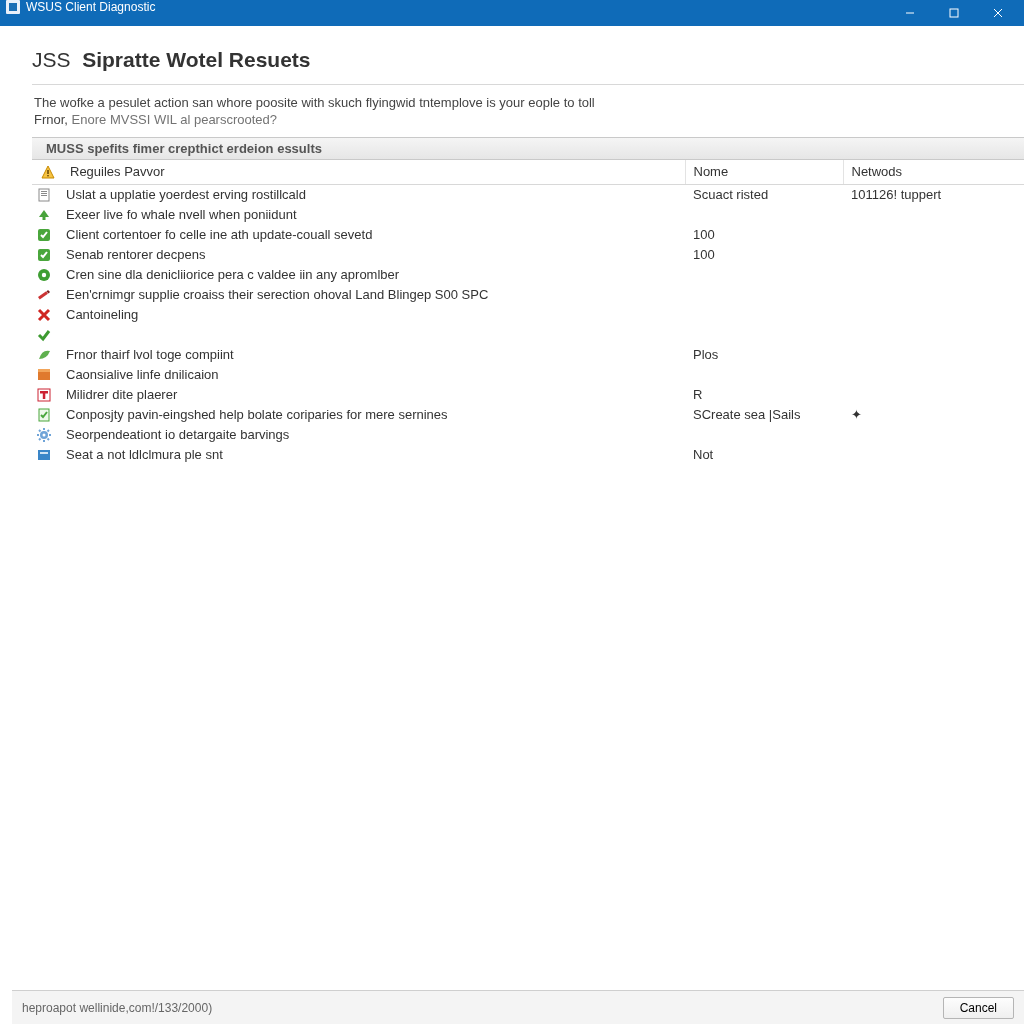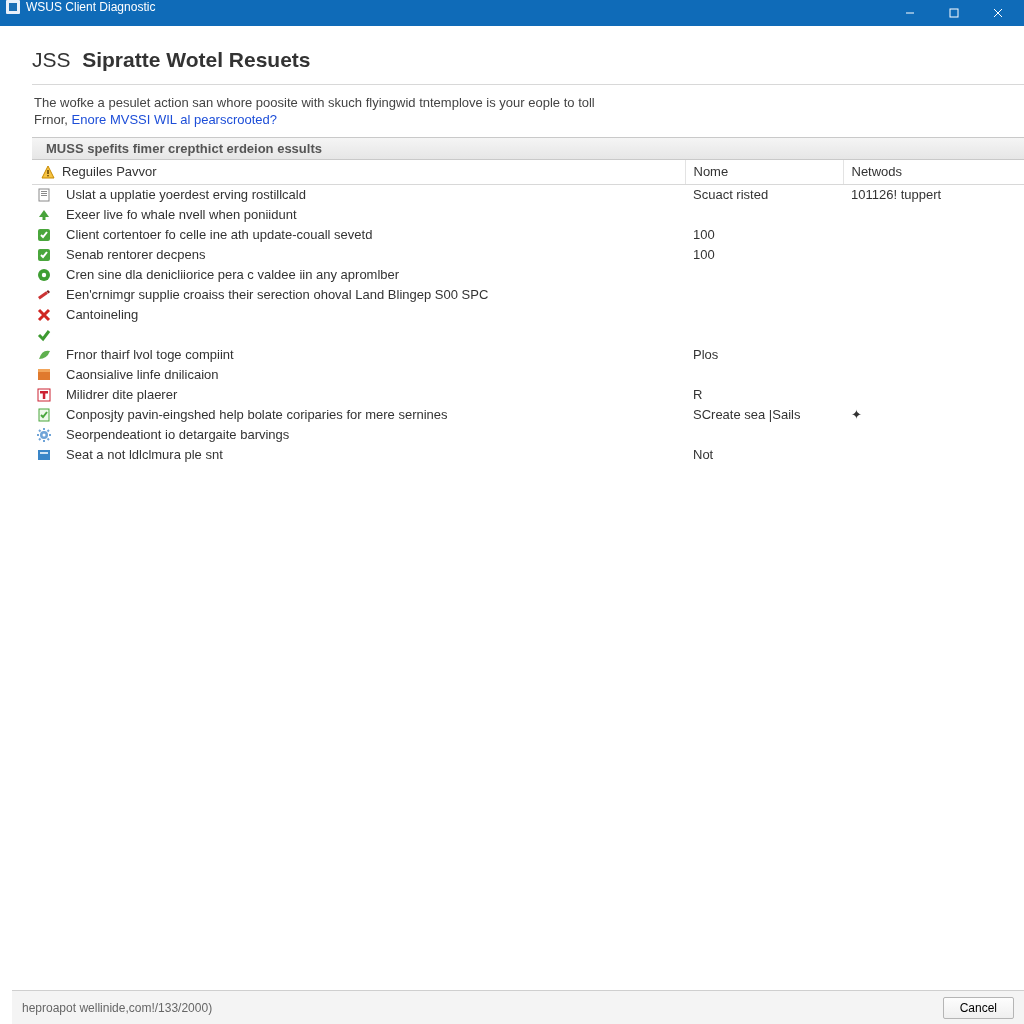--- a/index.html
+++ b/index.html
@@ -17,21 +17,21 @@
     
     .page-head { padding: 22px 0 12px 0; border-bottom: 1px solid #d8d8d8; }
     .page-head h1 { font-size: 21px; font-weight: 400; color: #333; }
     .page-head h1 .light { font-weight: 300; }
     .page-head h1 .bold { font-weight: 700; }
     
     
     .intro { padding: 10px 6px 8px 2px; font-size: 13px; line-height: 1.3; }
     .intro .line1 { color: #444; }
     .intro .line2 { color: #444; }
-    .intro .line2 .green { color: #1d4ed8; }
+    .intro .line2 .green { color: #737373; }
     
     
     .section-bar { background: linear-gradient(#f5f5f5,#e6e6e6); border: 1px solid #c9c9c9; border-left:none; border-right:none; padding: 3px 14px; font-size: 13px; font-weight: 700; color: #555; }
     
     
     .results { width: 100%; border-collapse: collapse; table-layout: fixed; }
     .results thead th { text-align: left; font-weight: 400; padding: 4px 8px; border-bottom: 1px solid #d8d8d8; color: #333; background: #fff; }
     .results thead th + th { border-left: 1px solid #e3e3e3; }
     .results tbody td { padding: 2px 8px; vertical-align: middle; white-space: nowrap; overflow: hidden; text-overflow: ellipsis; }
     .results tbody td:first-child { padding-left: 4px; }
@@ -45,21 +45,21 @@
     
     .bottombar { position: absolute; left:12px; right:0; bottom:0; height: 34px; border-top: 1px solid #cfcfcf; background: #f4f4f4; display:flex; align-items:center; padding: 0 10px; }
     .bottombar .status { font-size: 12px; color: #666; }
     .bottombar .spacer { flex:1; }
     .bottombar button { font: inherit; font-size: 12px; padding: 3px 16px; background: linear-gradient(#fdfdfd,#efefef); border: 1px solid #b5b5b5; border-radius: 2px; cursor: default; }
     
     
     .content { position:absolute; top:26px; left:0; right:0; bottom:34px; overflow:auto; background:#fff;margin-left:32px; }
     
     
-    .hdr-with-icon { display:flex; align-items:center; gap:6px; }
+    .hdr-with-icon { display:flex; align-items:center; gap:14px; }
   </style>
 </head>
 <body>
 
 <div class="titlebar">
   <div class="app-icon"></div>
   <div class="title-text">WSUS Client Diagnostic</div>
   <div class="spacer"></div>
   <div class="winbtn">
     <svg width="10" height="10">

